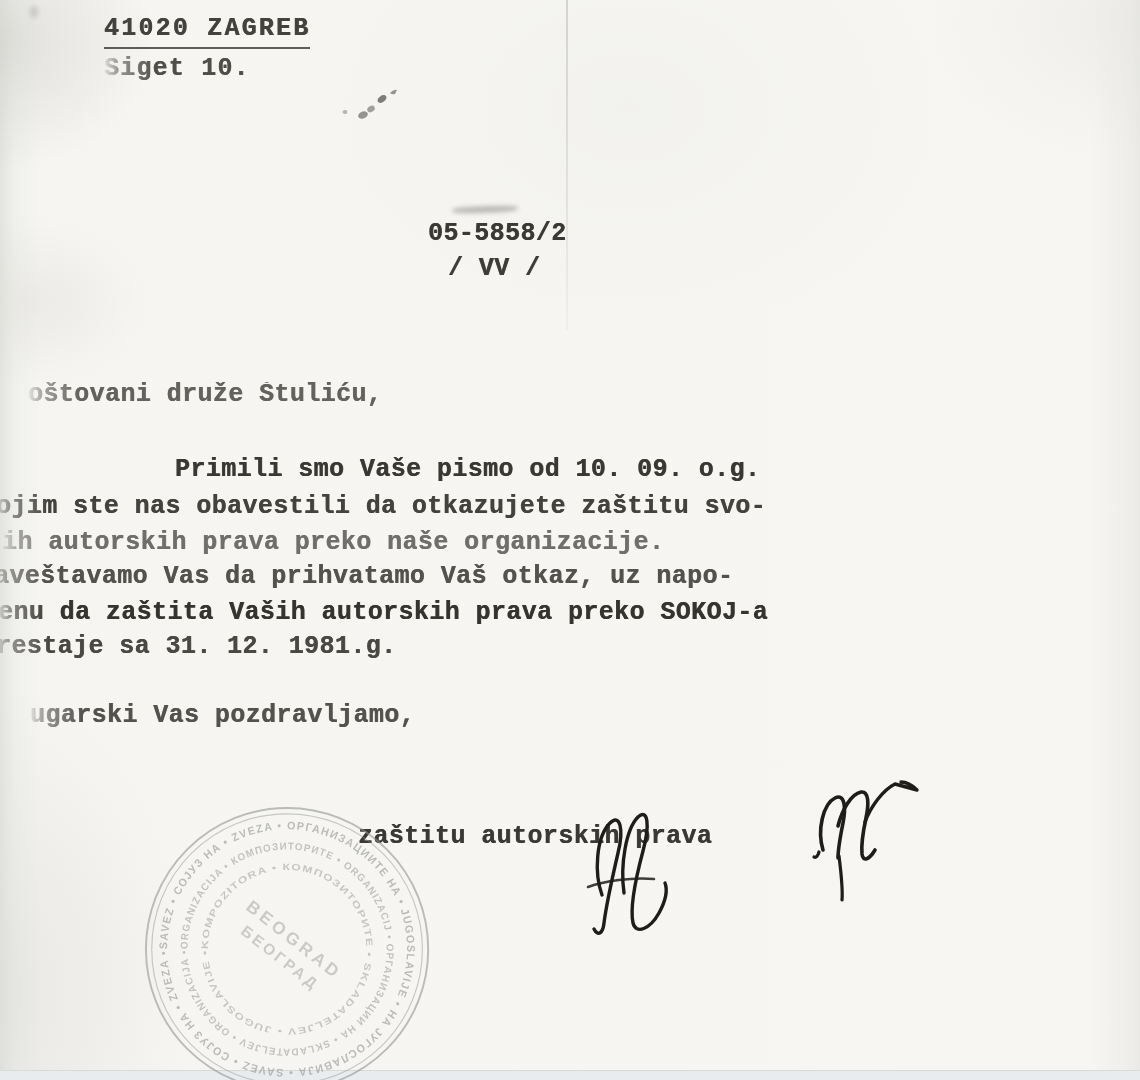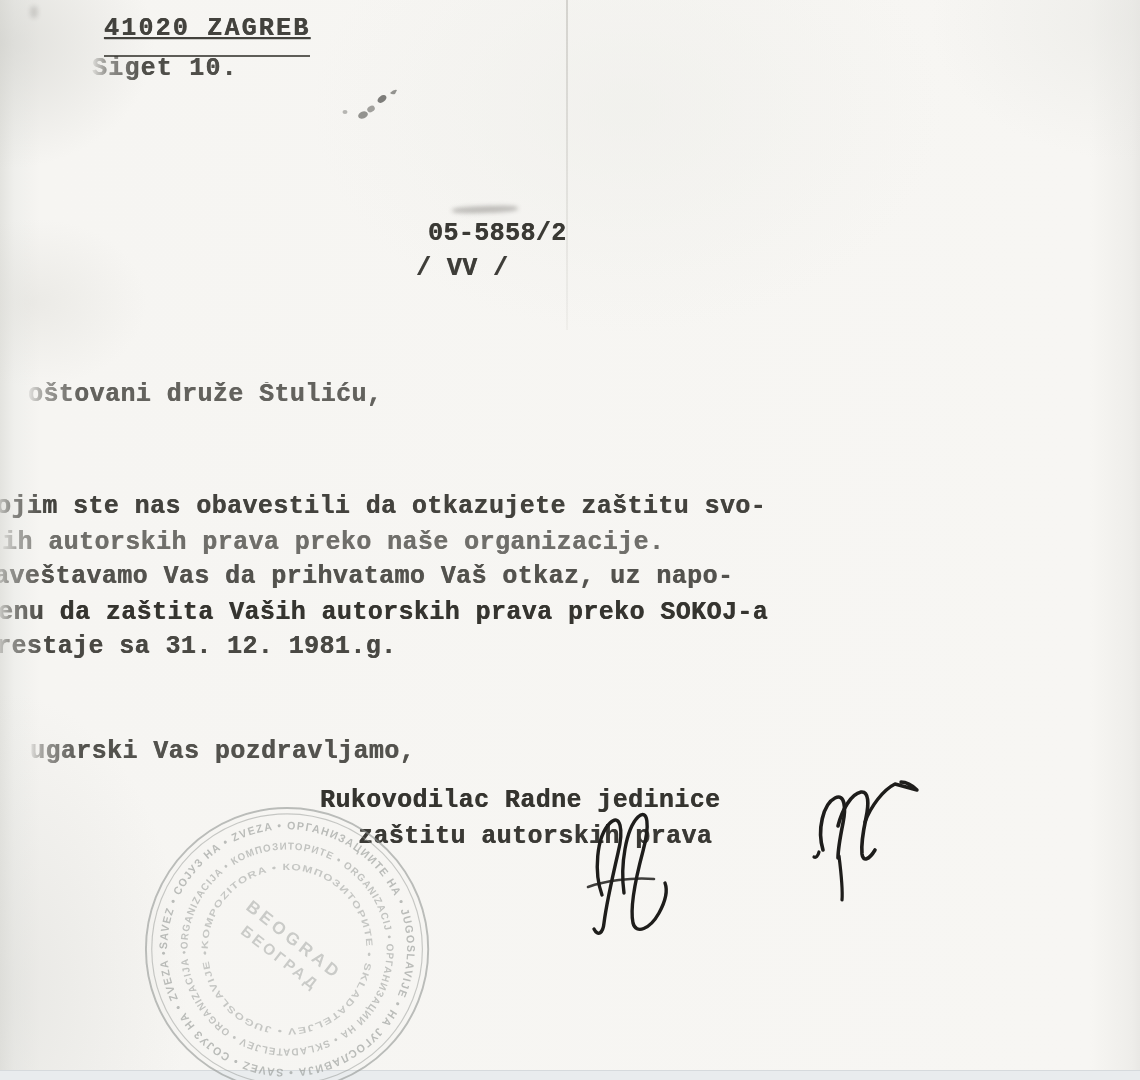--- a/index.html
+++ b/index.html
@@ -18,21 +18,21 @@
   .t{
     position:absolute;white-space:pre;
     font-size:25px;font-weight:700;line-height:26px;letter-spacing:.4px;
     color:#2b2a25;
     text-shadow:.4px .3px .6px rgba(43,42,37,.8), -.2px 0 .5px rgba(43,42,37,.45);
   }
   .cut{
     -webkit-mask-image:linear-gradient(to right, rgba(0,0,0,.10) 0px, rgba(0,0,0,.55) 14px, rgba(0,0,0,1) 52px);
             mask-image:linear-gradient(to right, rgba(0,0,0,.10) 0px, rgba(0,0,0,.55) 14px, rgba(0,0,0,1) 52px);
   }
-  .underline{border-bottom:2.5px solid rgba(43,42,37,.85);padding-bottom:13px;text-decoration:underline;}
+  .underline{border-bottom:2.5px solid rgba(43,42,37,.85);padding-bottom:5px;}
   .crease{position:absolute;background:linear-gradient(180deg, rgba(186,184,178,.55), rgba(186,184,178,.12));width:2px;filter:blur(.6px);}
   .edgeStrip{position:absolute;left:0;right:0;bottom:0;height:9px;background:#e9ecee;border-top:1px solid #d6dadd;}
   .smear{position:absolute;background:rgba(45,44,40,.28);filter:blur(2px);border-radius:40%;}
   svg{position:absolute;overflow:visible;}
   .sig path{fill:none;stroke:#1e1d1b;stroke-linecap:round;stroke-linejoin:round;}
   #stamp{filter:blur(.4px);opacity:.78;}
   #stamp text{font-family:"Liberation Sans","DejaVu Sans",sans-serif;font-weight:700;fill:#8f9390;}
 </style>
 </head>
 <body>
@@ -48,36 +48,36 @@
     <g fill="#3a3a36" opacity=".75">
       <ellipse cx="10" cy="27" rx="2.5" ry="2" opacity=".45"></ellipse>
       <ellipse cx="28" cy="30" rx="5" ry="3.5" transform="rotate(-20 28 30)" opacity=".7"></ellipse>
       <ellipse cx="36" cy="24" rx="4" ry="3" transform="rotate(-30 36 24)" opacity=".6"></ellipse>
       <ellipse cx="47" cy="14" rx="5" ry="3.2" transform="rotate(-35 47 14)" opacity=".85"></ellipse>
       <path d="M55 8 q4 -4 7 -3 l-2 4 q-3 1 -5 -1z" opacity=".7"></path>
     </g>
   </svg>
 
   <div class="t underline" style="left:104px;top:16px;letter-spacing:2.2px;opacity:.88;">41020 ZAGREB</div>
-  <div class="t cut" style="left:92px;top:56px;letter-spacing:1.2px;opacity:.82;text-align:right;">Siget 10.</div>
+  <div class="t cut" style="left:104px;top:56px;letter-spacing:1.2px;opacity:.82;text-align:right;">Siget 10.</div>
 
   <div class="t" style="left:428px;top:221px;opacity:.92;">05-5858/2</div>
-  <div class="t" style="left:416px;top:256px;opacity:.9;">/ VV /</div>
+  <div class="t" style="left:448px;top:256px;opacity:.9;">/ VV /</div>
 
   <div class="t cut" style="left:28px;top:382px;opacity:.72;text-align:right;">oštovani druže Štuliću,</div>
 
+  <div class="t" style="left:175px;top:457px;opacity:.93;">Primili smo Vaše pismo od 10. 09. o.g.</div>
   <div class="t cut" style="left:-4px;top:494px;opacity:.88;">ojim ste nas obavestili da otkazujete zaštitu svo-</div>
   <div class="t cut" style="left:2px;top:530px;opacity:.66;">ih autorskih prava preko naše organizacije.</div>
   <div class="t cut" style="left:-6px;top:564px;opacity:.8;">aveštavamo Vas da prihvatamo Vaš otkaz, uz napo-</div>
   <div class="t cut" style="left:-2px;top:600px;opacity:.95;">enu da zaštita Vaših autorskih prava preko SOKOJ-a</div>
   <div class="t cut" style="left:-4px;top:634px;opacity:.85;">restaje sa 31. 12. 1981.g.</div>
 
-  <div class="t cut" style="left:30px;top:703px;opacity:.8;margin-top:36px;">ugarski Vas pozdravljamo,</div>
+  <div class="t cut" style="left:30px;top:703px;opacity:.8;">ugarski Vas pozdravljamo,</div>
 
-  <div class="t" style="left:320px;top:788px;opacity:.95;">Rukovodilac Radne jedinice</div>
   <div class="t" style="left:358px;top:824px;opacity:.92;">zaštitu autorskih prava</div>
 
   <svg id="stamp" style="left:134px;top:808px;" width="310" height="290" viewBox="0 0 310 300">
     <defs>
       <path id="rgA" d="M 29 146 a 124 124 0 1 1 248 0 a 124 124 0 1 1 -248 0"></path>
       <path id="rgB" d="M 50 146 a 103 103 0 1 1 206 0 a 103 103 0 1 1 -206 0"></path>
       <path id="rgC" d="M 71 146 a 82 82 0 1 1 164 0 a 82 82 0 1 1 -164 0"></path>
     </defs>
     <circle cx="153" cy="146" r="146" fill="none" stroke="#8f9390" stroke-width="2" opacity=".75"></circle>
     <circle cx="153" cy="146" r="140" fill="none" stroke="#8f9390" stroke-width="1.2" opacity=".6"></circle>

